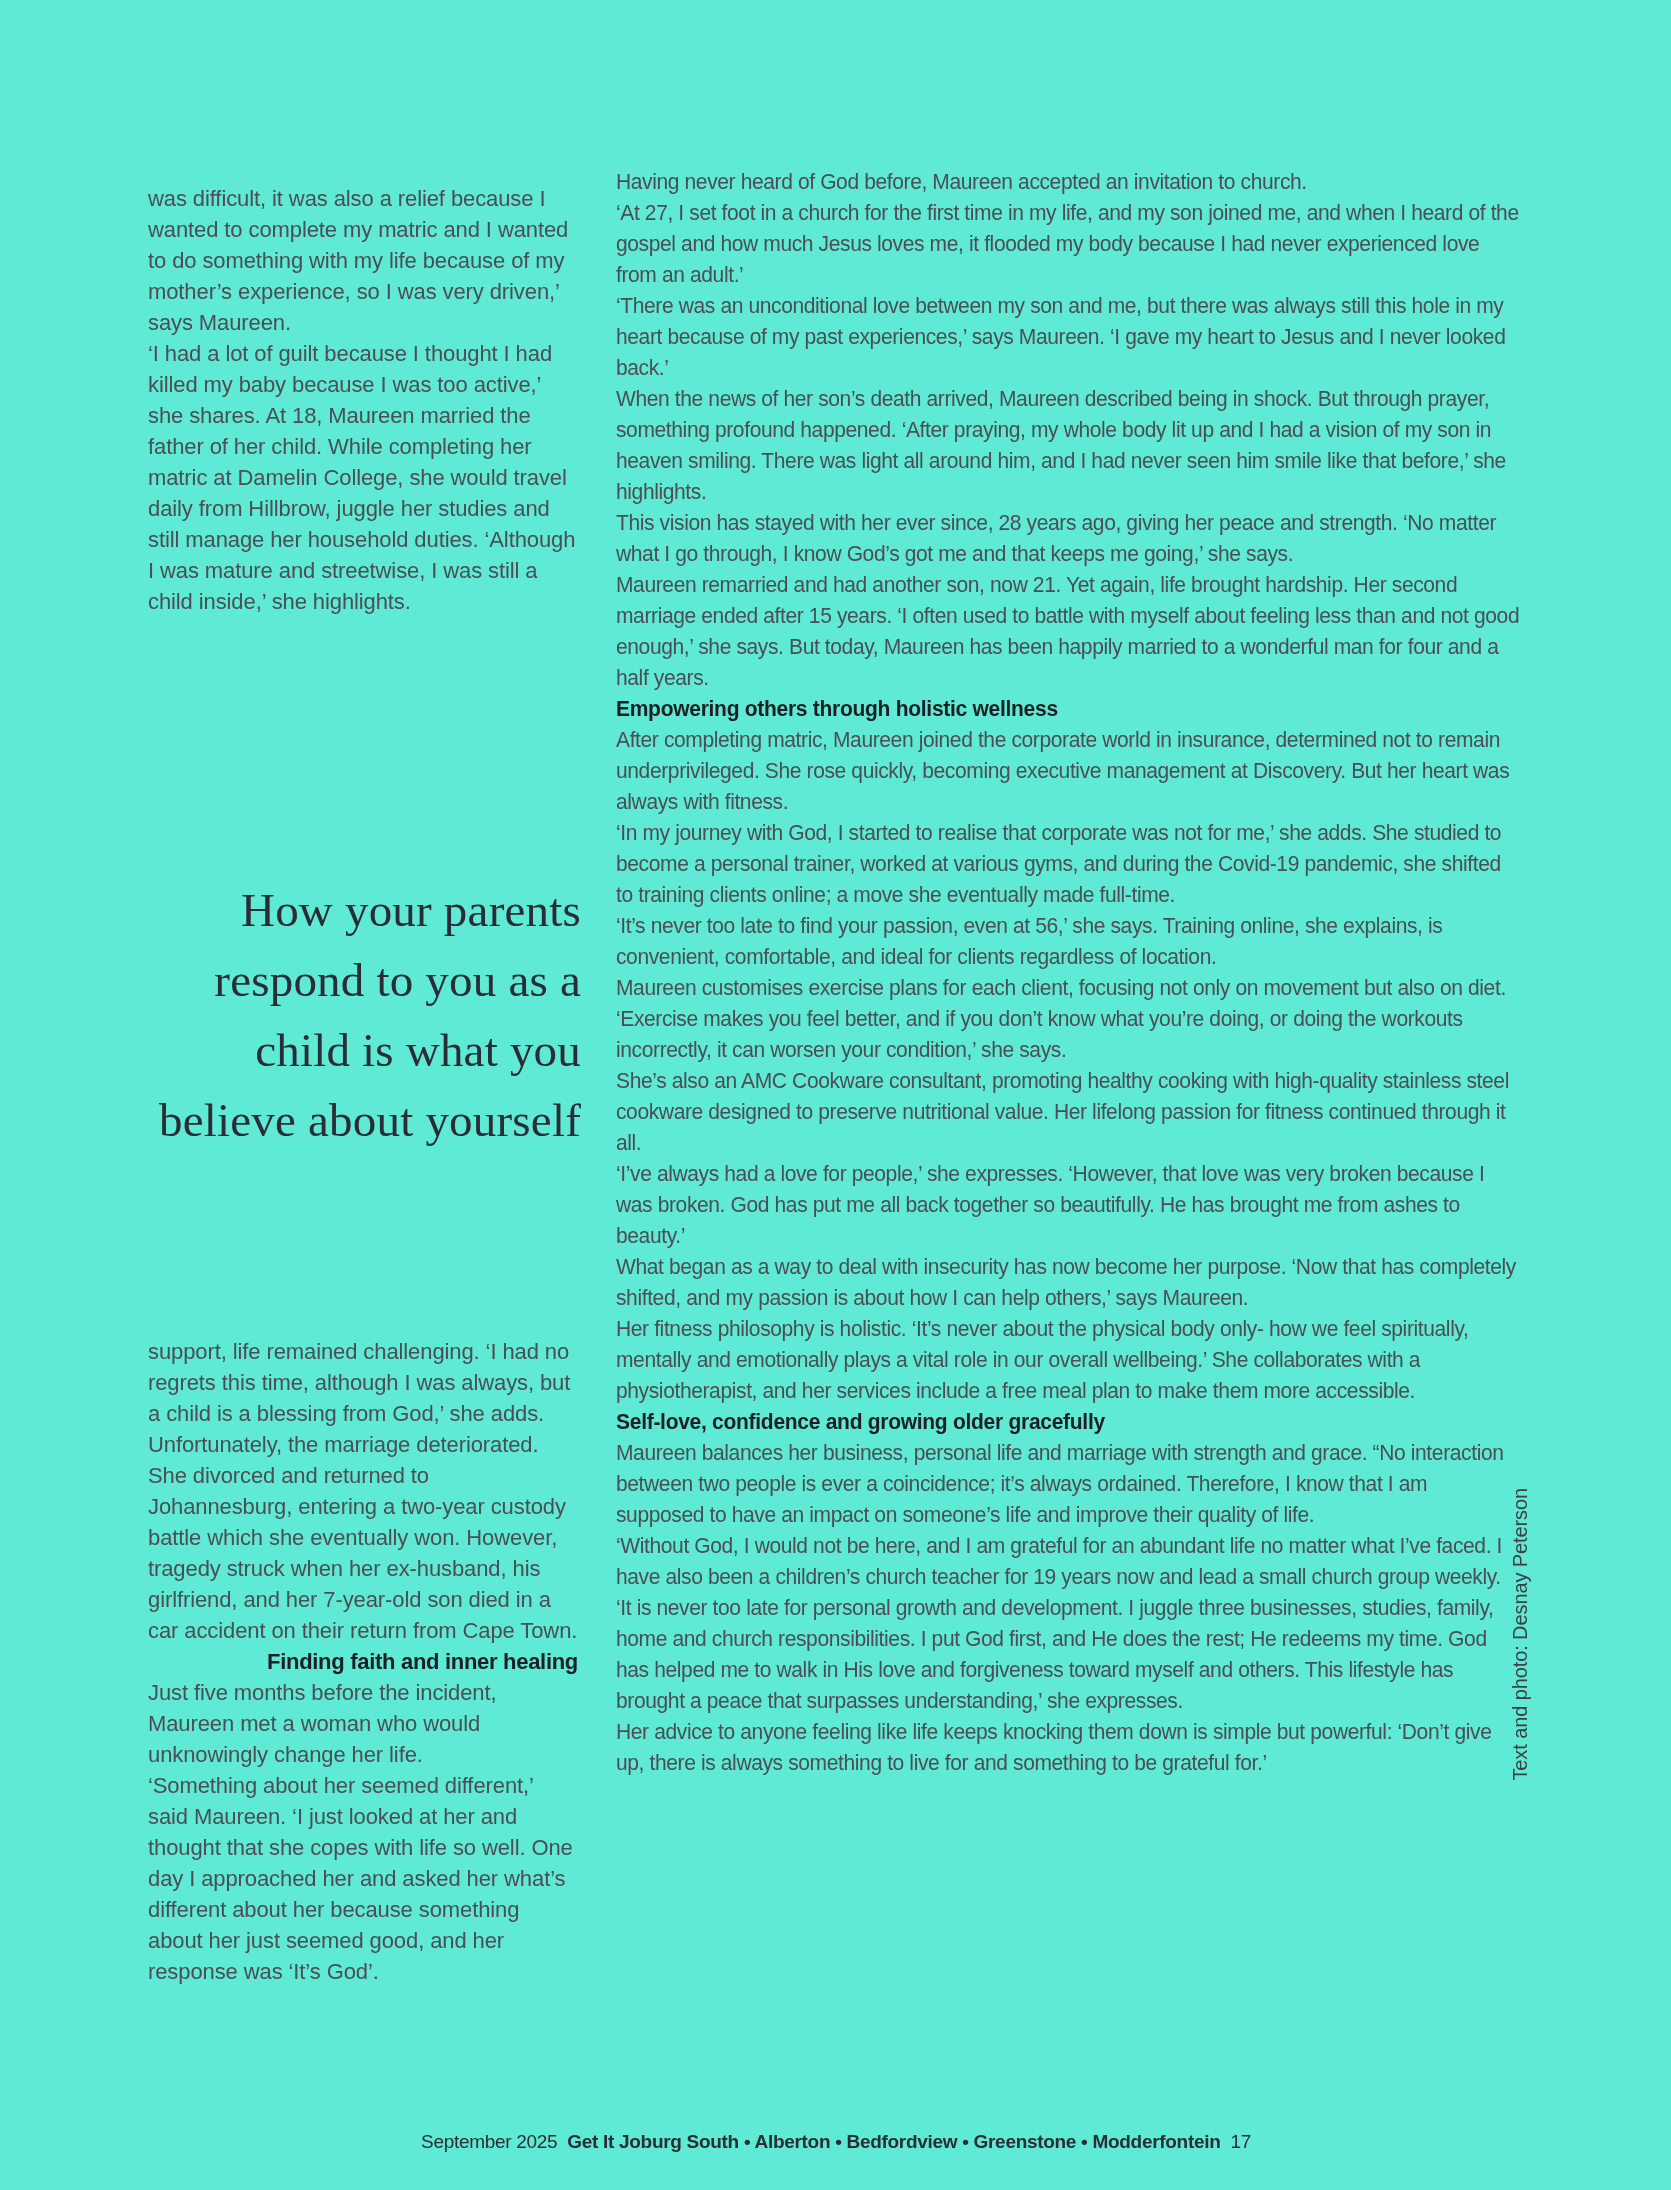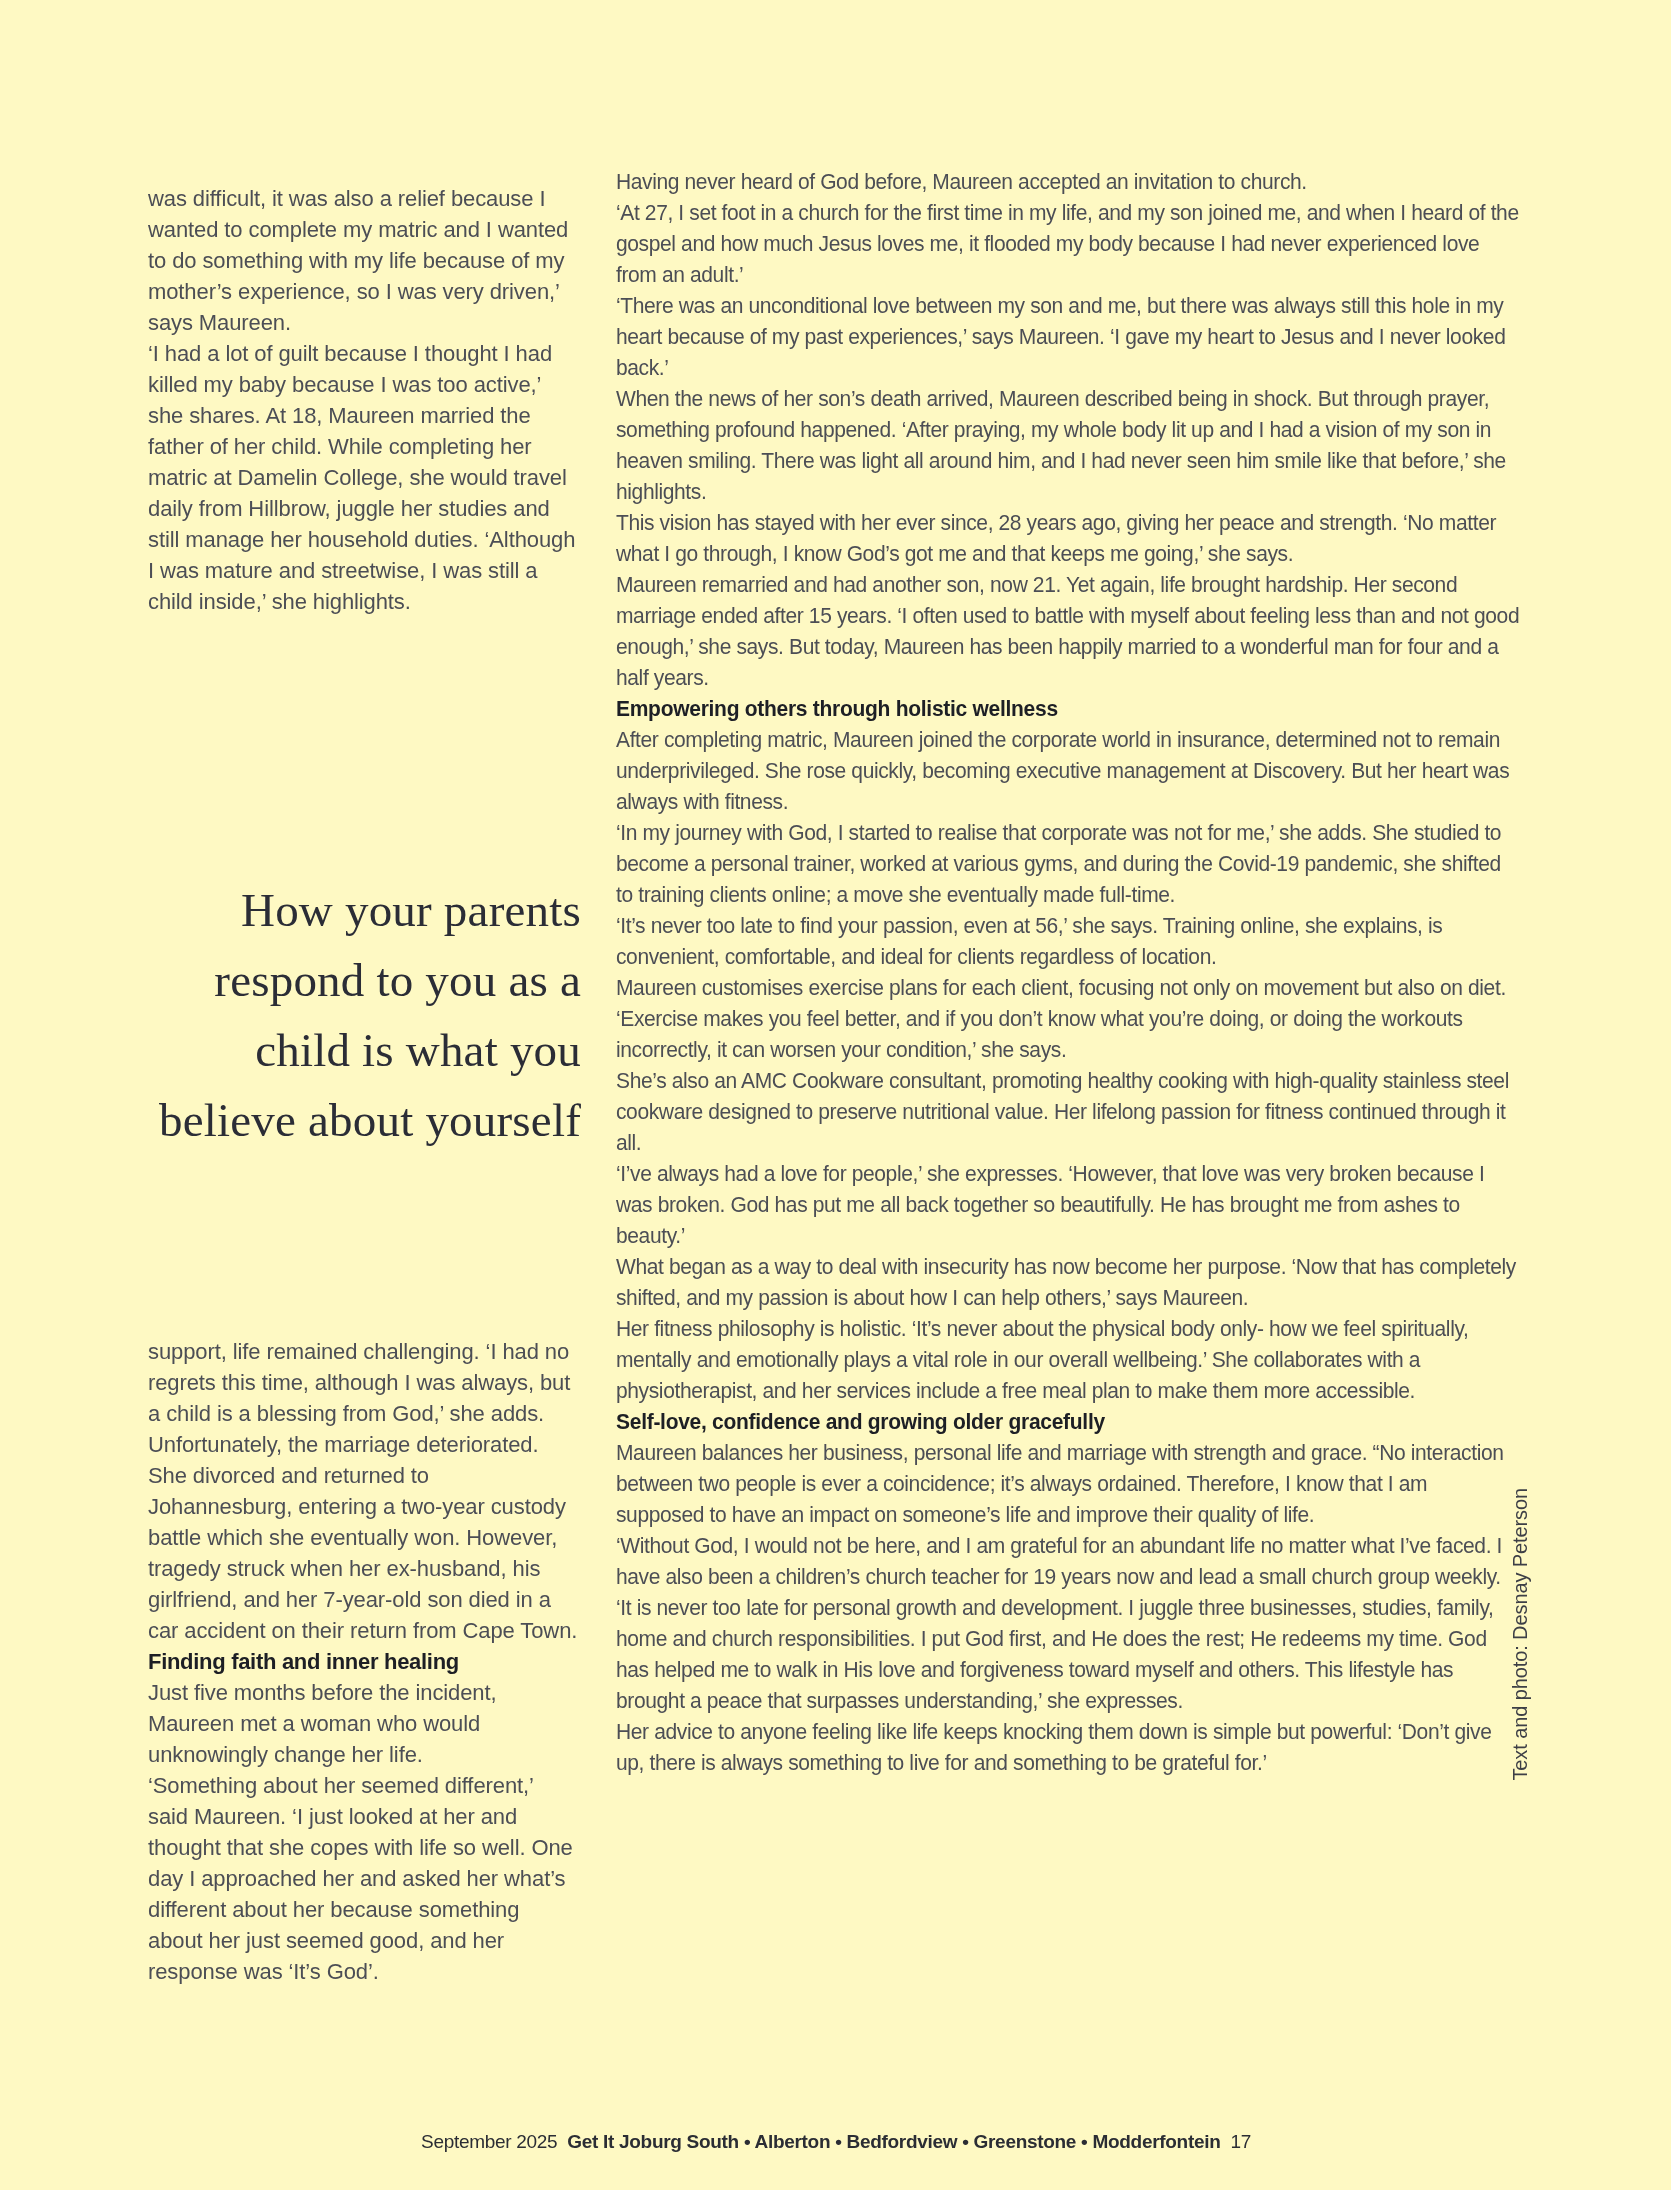--- a/index.html
+++ b/index.html
@@ -11,21 +11,21 @@
     width: 1672px;
     height: 2191px;
     position: relative;
     font-family: "Liberation Sans", sans-serif;
     overflow: hidden;
   }
 
   .page {
     position: absolute;
     inset: 0;
-    background: #fef9c3;
+    background: #5eead4;
   }
 
   
   .col-left {
     position: absolute;
     left: 148px;
     top: 183px;
     width: 430px;
   }
   .col-right {
@@ -60,21 +60,21 @@
     margin: 0;
     text-indent: 0;
   }
 
   .subhead {
     margin: 0;
     font-weight: bold;
     color: #1d1f25;
     letter-spacing: -0.3px;
   }
-  .col-left .subhead { font-size: 22px; line-height: 31px; }
+  .col-left .subhead { font-size: 22px; line-height: 31px; text-align: right; }
   .col-right .subhead { font-size: 22px; line-height: 31px; }
 
   
   .pullquote {
     position: absolute;
     left: 148px;
     top: 875px;
     width: 433px;
     text-align: right;
     font-family: "Liberation Serif", serif;

